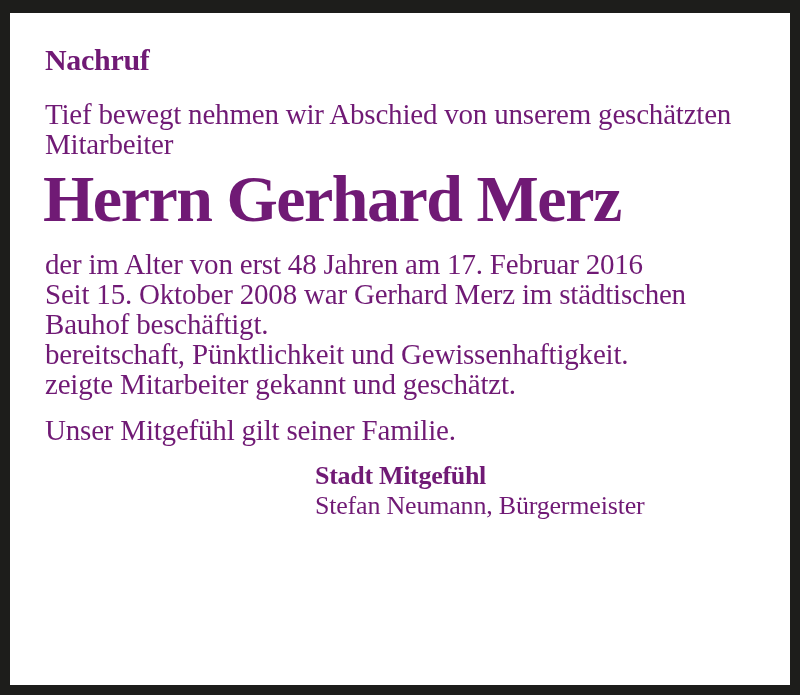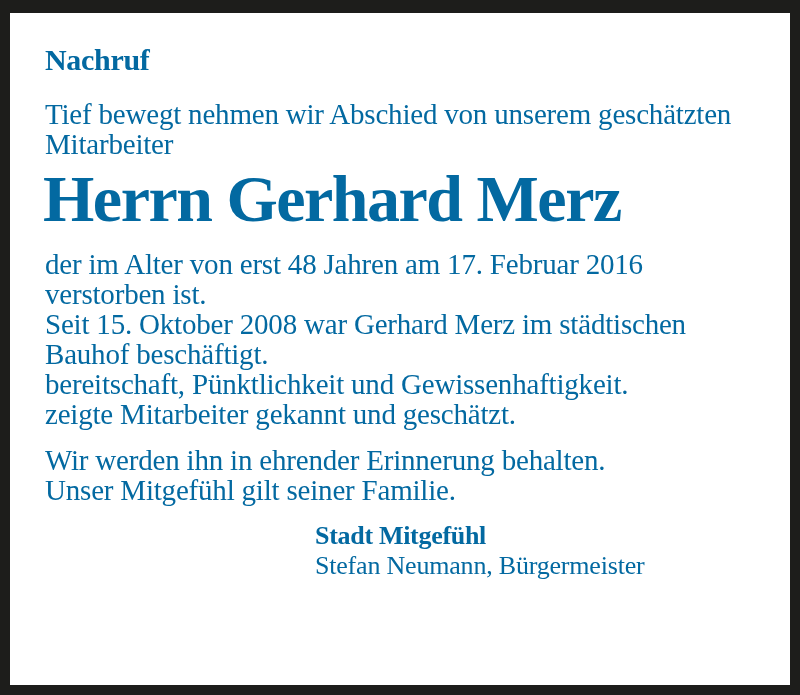--- a/index.html
+++ b/index.html
@@ -11,21 +11,21 @@
     box-sizing: border-box;
     width: 800px;
     height: 695px;
     background: #ffffff;
     border-style: solid;
     border-color: #1d1d1b;
     border-width: 13px 10px 10px 10px;
     padding: 30px 28px 0 35px;
     overflow: hidden;
     font-family: "Liberation Serif", "DejaVu Serif", serif;
-    color: #0369a1;
+    color: #701a75;
   }
   .kicker {
     font-weight: bold;
     font-size: 30px;
     line-height: 34px;
     letter-spacing: -0.3px;
     margin: 0 0 22px 0;
     white-space: nowrap;
   }
   .body-line {
@@ -69,32 +69,30 @@
 
   <div class="para-intro">
     <div class="body-line">Tief bewegt nehmen wir Abschied von unserem geschätzten</div>
     <div class="body-line">Mitarbeiter</div>
   </div>
 
   <div class="name">Herrn Gerhard Merz</div>
 
   <div class="para-death">
     <div class="body-line">der im Alter von erst 48 Jahren am 17. Februar 2016</div>
-    <div class="body-line">verstorben ist.</div>
   </div>
 
   <div class="para-tribute">
     <div class="body-line">Seit 15. Oktober 2008 war Gerhard Merz im städtischen</div>
     <div class="body-line">Bauhof beschäftigt.</div>
     <div class="body-line">bereitschaft, Pünktlichkeit und Gewissenhaftigkeit.</div>
     <div class="body-line">zeigte Mitarbeiter gekannt und geschätzt.</div>
   </div>
 
   <div class="para-remember">
-    <div class="body-line">Wir werden ihn in ehrender Erinnerung behalten.</div>
     <div class="body-line">Unser Mitgefühl gilt seiner Familie.</div>
   </div>
 
   <div class="signature-block">
     <div class="sig-org">Stadt Mitgefühl</div>
     <div class="sig-person">Stefan Neumann, Bürgermeister</div>
   </div>
 
 </div>
 

